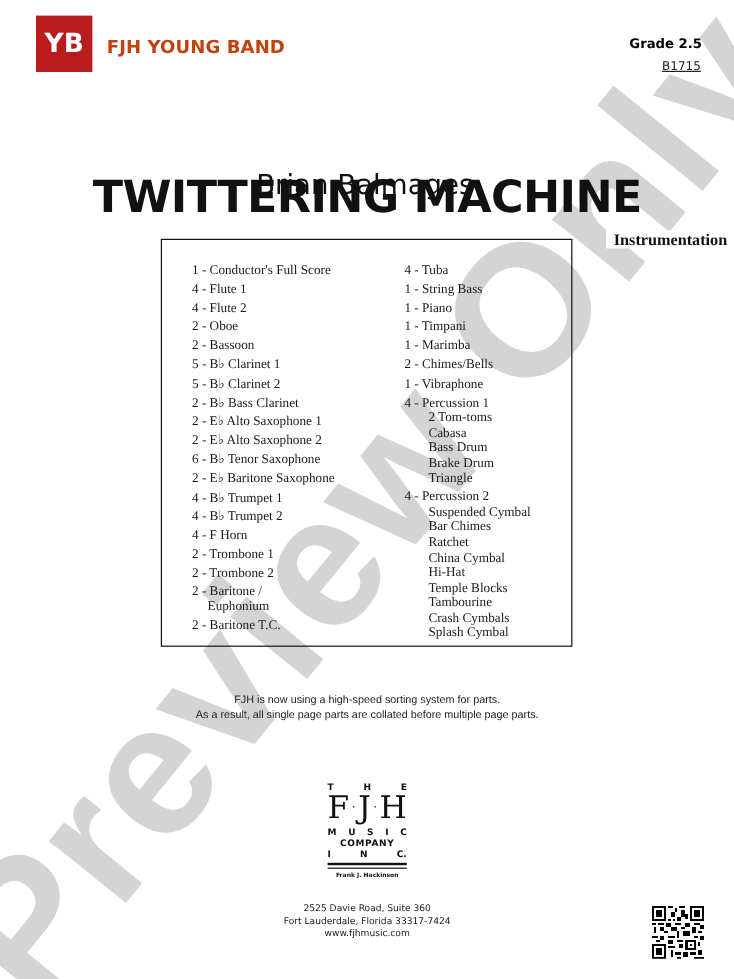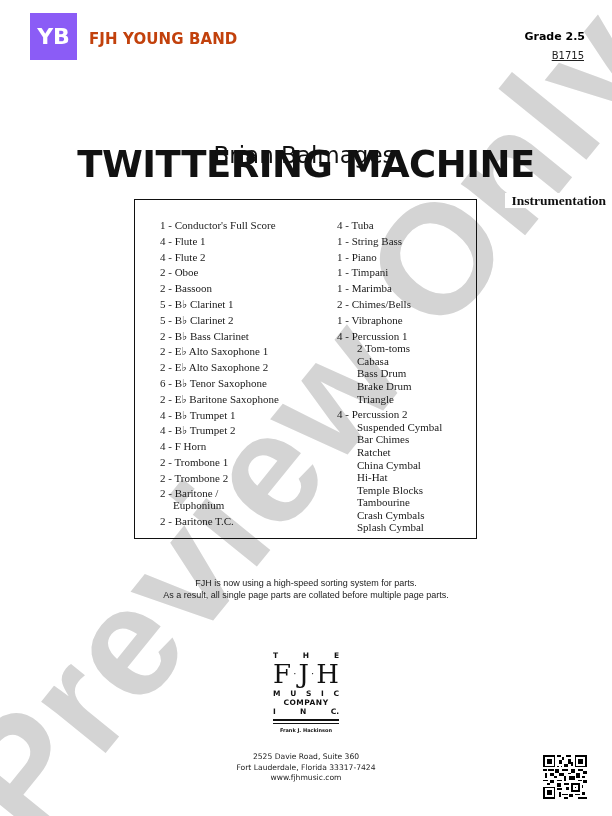--- a/index.html
+++ b/index.html
@@ -38,21 +38,21 @@
       line-height: 1;
     }
 
     .content { position: absolute; left: 0; top: 0; width: 612px; height: 816px; z-index: 2; }
 
     
     .yb-logo {
       position: absolute;
       left: 30px; top: 13px;
       width: 47px; height: 47px;
-      background: #8b5cf6;
+      background: #b91c1c;
       color: #ffffff;
       font-weight: bold;
       font-size: 22px;
       display: flex; align-items: center; justify-content: center;
       letter-spacing: 0px;
       font-family: "DejaVu Sans", sans-serif;
     }
     .series-name {
       position: absolute;
       left: 89px; top: 30px;

